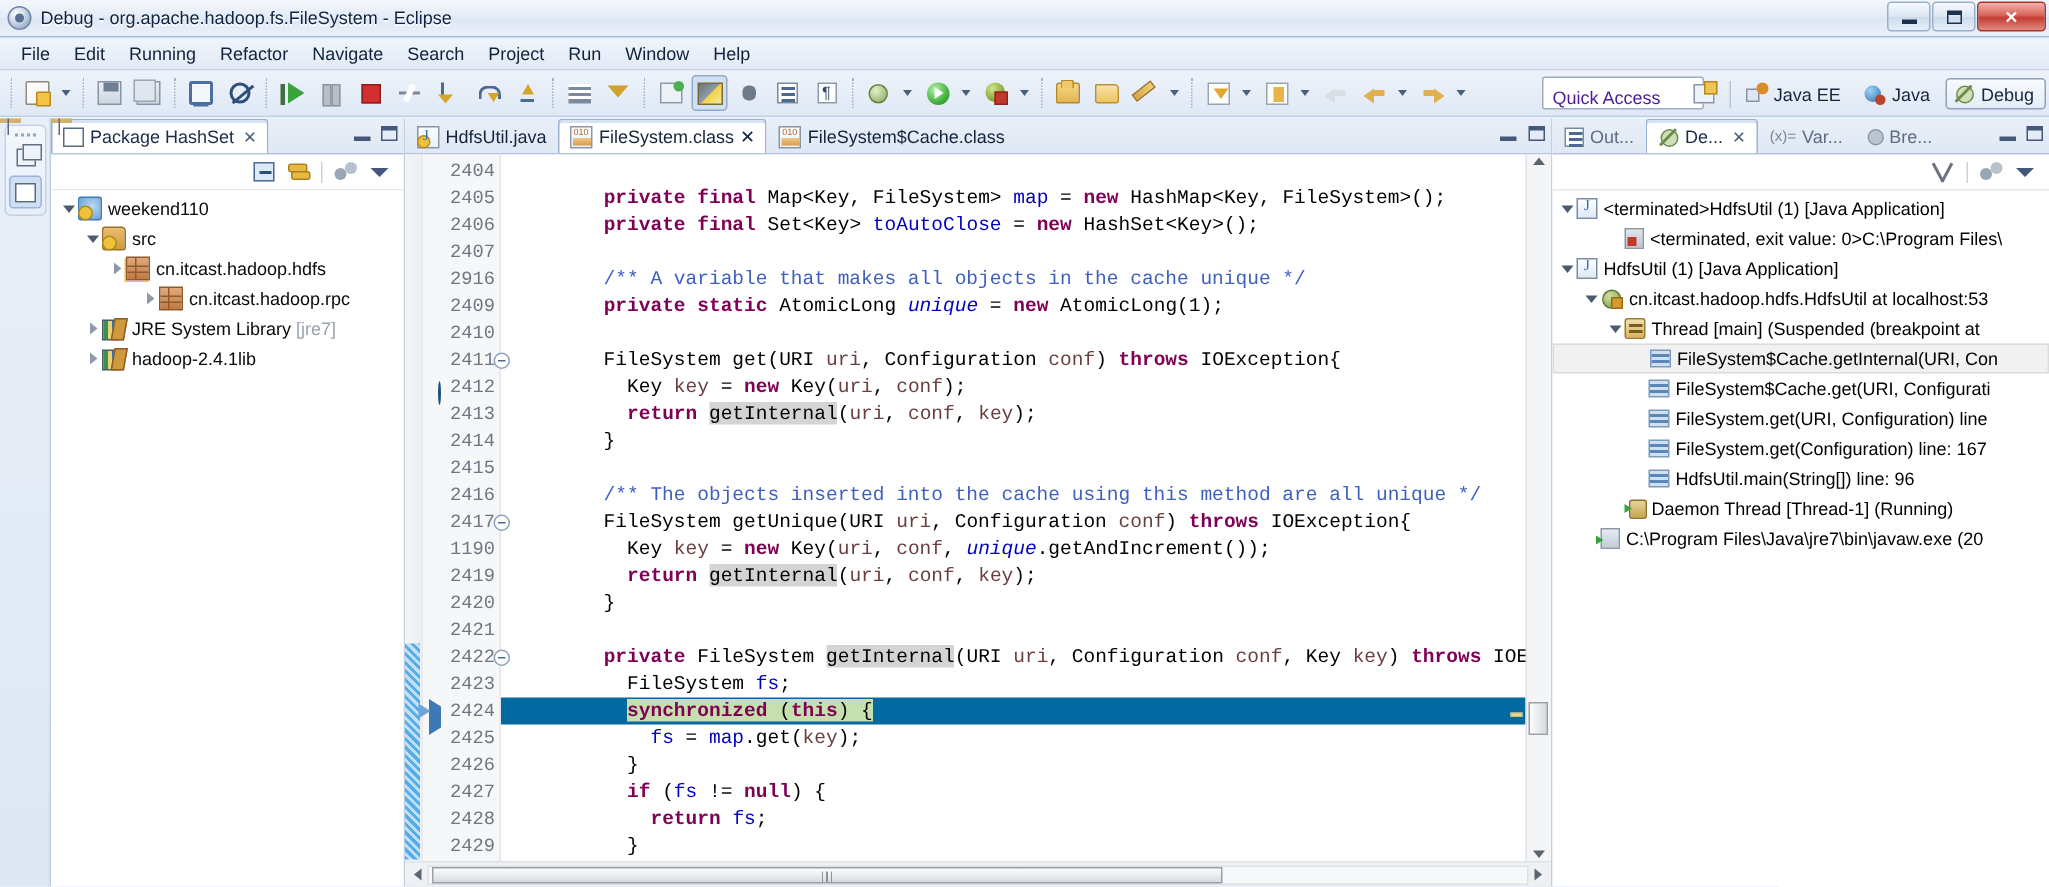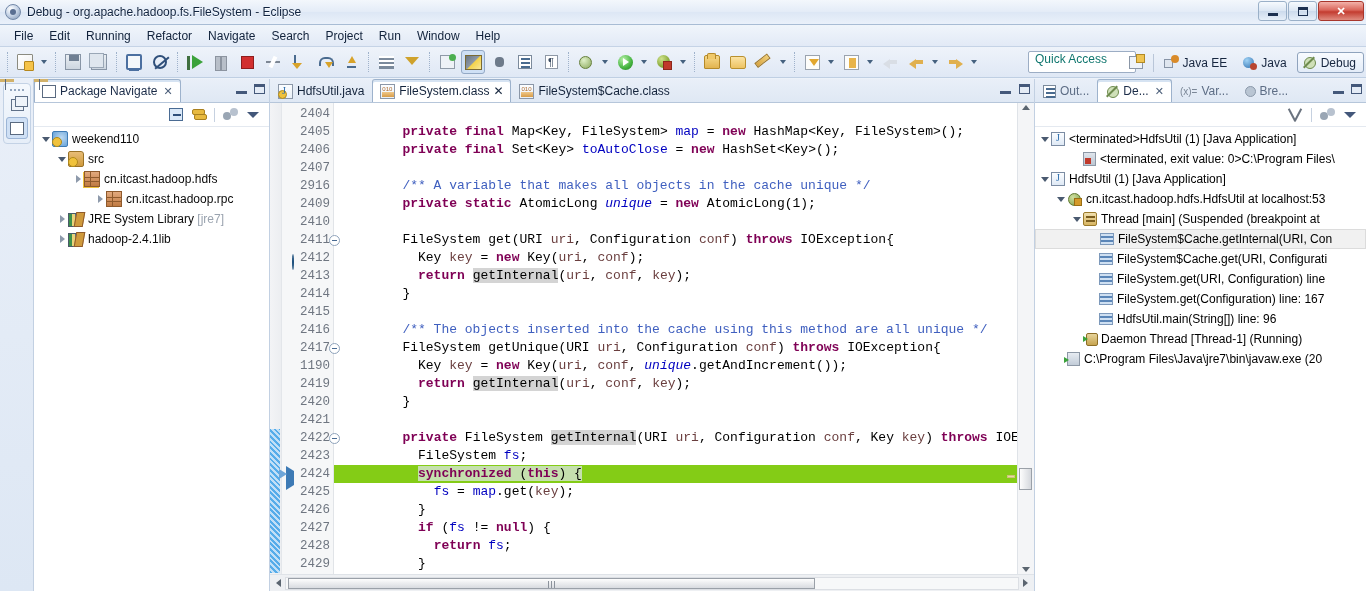--- a/index.html
+++ b/index.html
@@ -150,22 +150,22 @@
   .ico-arr-r::before{content:"";position:absolute;right:0;top:3px;width:0;height:0;border-top:5px solid transparent;border-bottom:5px solid transparent;border-left:7px solid #e0b04e;}
   .ico-arr-r::after{content:"";position:absolute;right:6px;top:4px;width:8px;height:4px;background:#e0b04e;}
   .ico-para { width:13px;height:14px;background:#fff;border:1px solid #8e98a6;color:#3c4c62;font-size:11px;line-height:12px;text-align:center; }
   .ico-outlineview { width:14px;height:14px;background:#fff;border:1px solid #7b8a9c; }
   .ico-outlineview::after{content:"";position:absolute;left:2px;top:2px;width:9px;height:2px;background:#4a6b8f;box-shadow:0 4px 0 #4a6b8f,0 8px 0 #4a6b8f;}
 
   .quick-access {
     position: absolute; right: 230px; top: 4px;
     width: 108px; height: 22px;
     background: #fff; border: 1px solid #9cadc4; border-radius: 2px;
-    display: flex; align-items: flex-start; padding-left: 6px;
-    color: #0f766e; font-size: 12px;
+    display: flex; align-items: flex-end; padding-left: 6px;
+    color: #4c1d95; font-size: 12px;
   }
   .persp-bar {
     position: absolute; right: 2px; top: 3px; height: 25px;
     display: flex; align-items: center; gap: 2px;
   }
   .persp-open {
     width: 24px; height: 22px; display:flex;align-items:center;justify-content:center;
     border:1px solid transparent;border-radius:3px;
   }
   .persp-open .sq { width:14px;height:13px;border:1px solid #8a96a6;background:#eef3f9;position:relative; }
@@ -317,21 +317,21 @@
   .bp-dot { border-radius:50%; background:radial-gradient(circle at 35% 30%,#a9d5f5,#2f6fae); border:1px solid #20527f; width:10px;height:10px; }
   .ip-arrow { width:0;height:0;border-top:5px solid transparent;border-bottom:5px solid transparent;border-left:8px solid #3d7ab5; }
   .ip-arrow2 { position:absolute;left:-4px;top:0;width:0;height:0;border-top:5px solid transparent;border-bottom:5px solid transparent;border-left:8px solid #6ea5d8; }
 
   .code {
     flex:1; position:relative; overflow:hidden; padding-top:2px;
     font-family:"Liberation Mono", monospace; font-size:13px; line-height:18px;
     white-space:pre; color:#000;
   }
   .cline { height:18px; line-height:18px; padding-left:6px; position:relative; }
-  .cline.current { background:#84cc16; }
+  .cline.current { background:#0369a1; }
   .kw { color:#7f0055; font-weight:bold; }
   .jd { color:#3f5fbf; }
   .fld { color:#0000c0; }
   .par { color:#6a3e3e; }
   .sfld { color:#0000c0; font-style:italic; }
   .occ { background:#d4d4d4; }
   .grn { background:#c5e0ae; }
 
   .esb-v {
     width: 17px; background:#f4f5f7; border-left:1px solid #dfe3e8;
@@ -594,21 +594,21 @@
         <div class="fv-btn sel">
             <span class="ico-pkgexp-s"></span>
           </div>
       </div>
     </div>
 
     <div class="panel pkgexp">
       <div class="panel-tabs">
         <div class="ptab active">
           <span class="ico-pkgexp-s" style="width:14px;height:13px;"></span>
-          <span>Package Navigate</span>
+          <span>Package HashSet</span>
           <span class="tclose">✕</span>
         </div>
         <div class="panel-toolstrip">
           <div class="pt-btn">
               <span class="ico-minimize-v"></span>
             </div>
           <div class="pt-btn">
               <span class="ico-maximize-v"></span>
             </div>
         </div>

